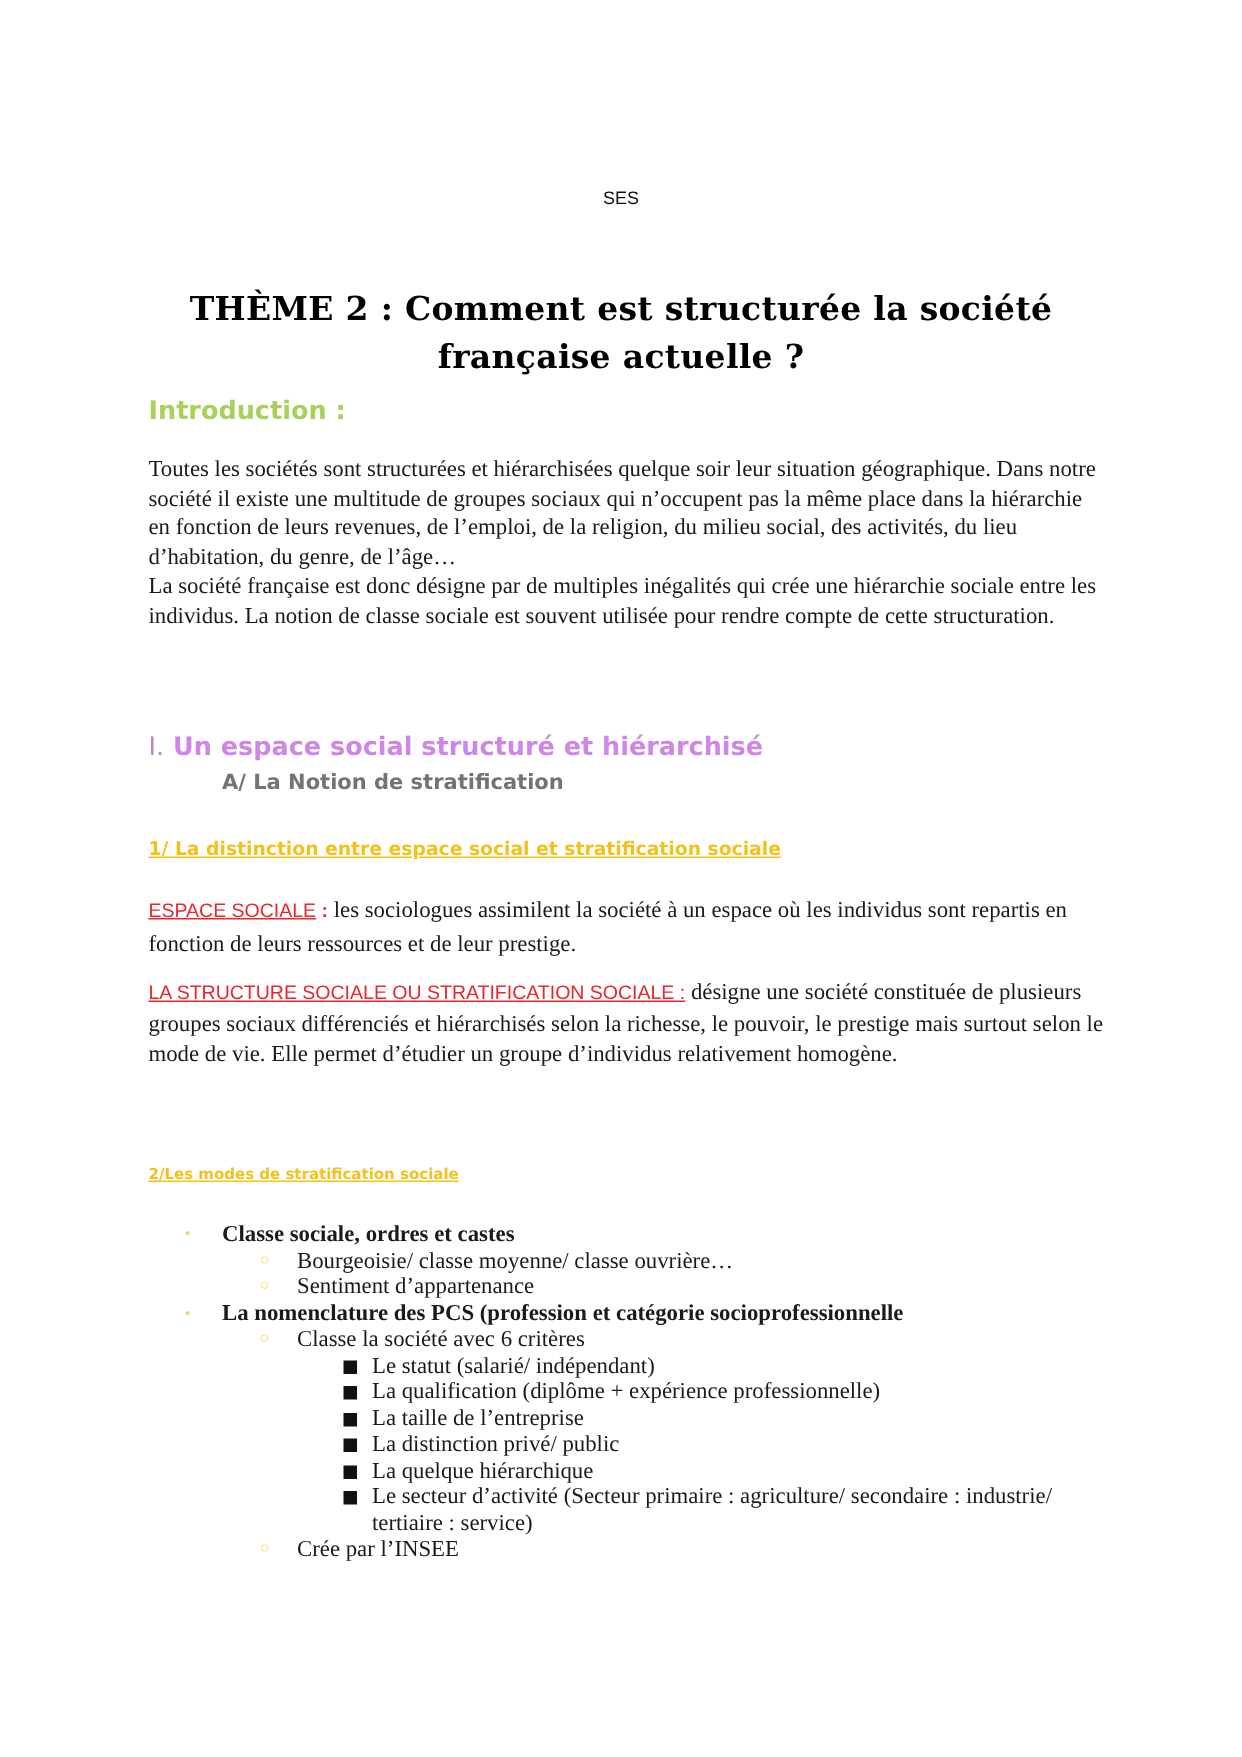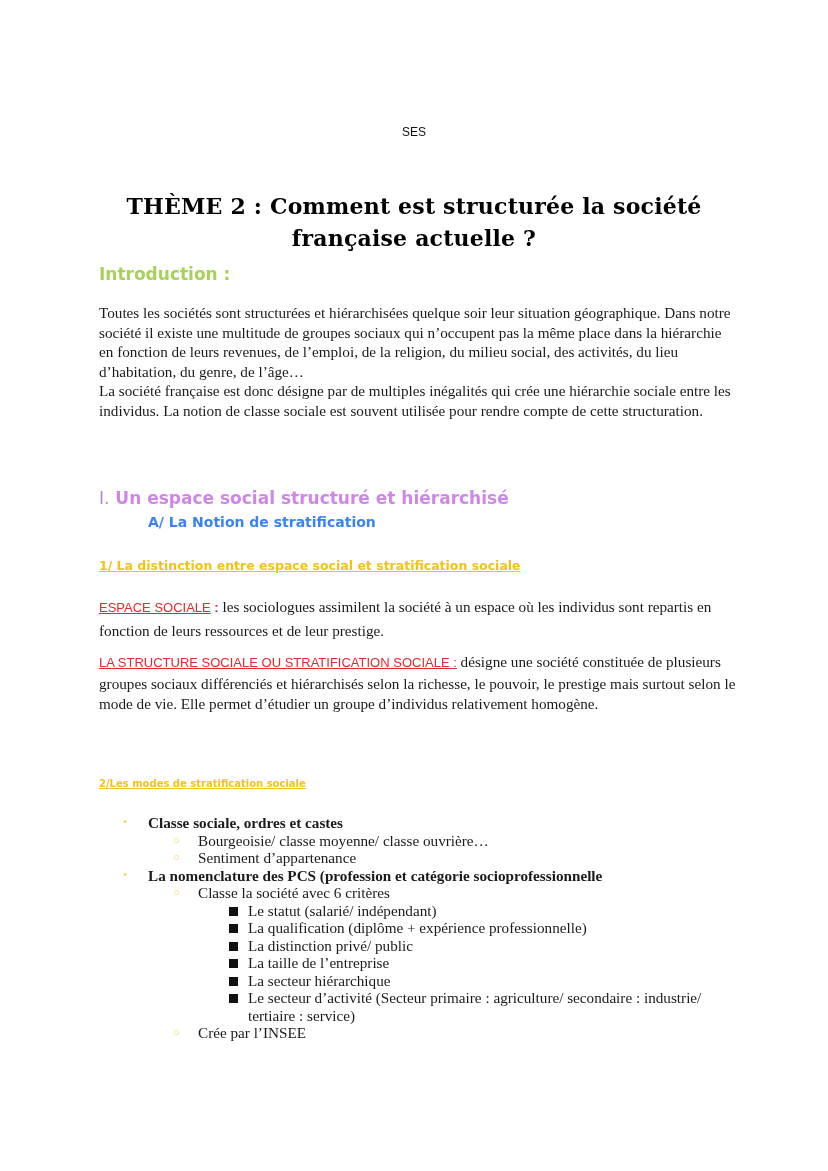--- a/index.html
+++ b/index.html
@@ -9,21 +9,21 @@
     font-family: "Liberation Sans", sans-serif; font-size: 12px; color: #111; }
   .title { position: absolute; top: 190px; left: 100px; width: 628px; text-align: center;
     font-family: "DejaVu Serif", serif; font-weight: bold; font-size: 22px; line-height: 32px;
     color: #000000; letter-spacing: 0.2px; }
   .hand { font-family: "DejaVu Sans", sans-serif; font-weight: bold; }
   .intro-h { position: absolute; top: 264px; left: 99px; font-size: 17px; color: #a8d15a; }
   .body { font-family: "Liberation Serif", serif; font-size: 15.2px; color: #1a1a1a; }
   .intro-p { position: absolute; top: 303px; left: 99px; width: 640px; line-height: 19.6px; }
   .h1 { position: absolute; top: 488px; left: 99px; font-size: 17px; color: #cf86e6; }
   .h1 .num { color: #b08cc8; font-weight: normal; }
-  .hA { position: absolute; top: 514px; left: 148px; font-size: 14px; color: #3b82f6; }
+  .hA { position: absolute; top: 514px; left: 148px; font-size: 14px; color: #737373; }
   .h1b { position: absolute; top: 558px; left: 99px; font-size: 12.5px; color: #f2c21a; text-decoration: underline; }
   .def1 { position: absolute; top: 595px; left: 99px; width: 640px; line-height: 23px; }
   .def2 { position: absolute; top: 652px; left: 99px; width: 640px; line-height: 20.5px; }
   .term { font-family: "Liberation Sans", sans-serif; font-weight: normal; font-size: 13px;
     color: #e8262d; text-decoration: underline; }
   .colon { font-family: "Liberation Sans", sans-serif; font-weight: bold; font-size: 13px; color: #e8262d; }
   .h2b { position: absolute; top: 778px; left: 99px; font-size: 10px; color: #f2c21a; text-decoration: underline; }
   .list { position: absolute; top: 814px; left: 0; width: 828px; line-height: 17.5px; }
   .row { position: relative; height: 17.5px; }
   .row.tall { height: 35px; }
@@ -88,29 +88,29 @@
     <div class="row">
       <span class="b3"></span>
       <span class="t3">Le statut (salarié/ indépendant)</span>
     </div>
     <div class="row">
       <span class="b3"></span>
       <span class="t3">La qualification (diplôme + expérience professionnelle)</span>
     </div>
     <div class="row">
       <span class="b3"></span>
+      <span class="t3">La taille de l’entreprise</span>
+    </div>
+    <div class="row">
+      <span class="b3"></span>
       <span class="t3">La distinction privé/ public</span>
     </div>
     <div class="row">
       <span class="b3"></span>
-      <span class="t3">La taille de l’entreprise</span>
-    </div>
-    <div class="row">
-      <span class="b3"></span>
-      <span class="t3">La secteur hiérarchique</span>
+      <span class="t3">La quelque hiérarchique</span>
     </div>
     <div class="row tall">
       <span class="b3"></span>
       <span class="t3">Le secteur d’activité (Secteur primaire : agriculture/ secondaire : industrie/ tertiaire : service)</span>
     </div>
     <div class="row">
       <span class="b2">○</span>
       <span class="t2">Crée par l’INSEE</span>
     </div>
   </div>

